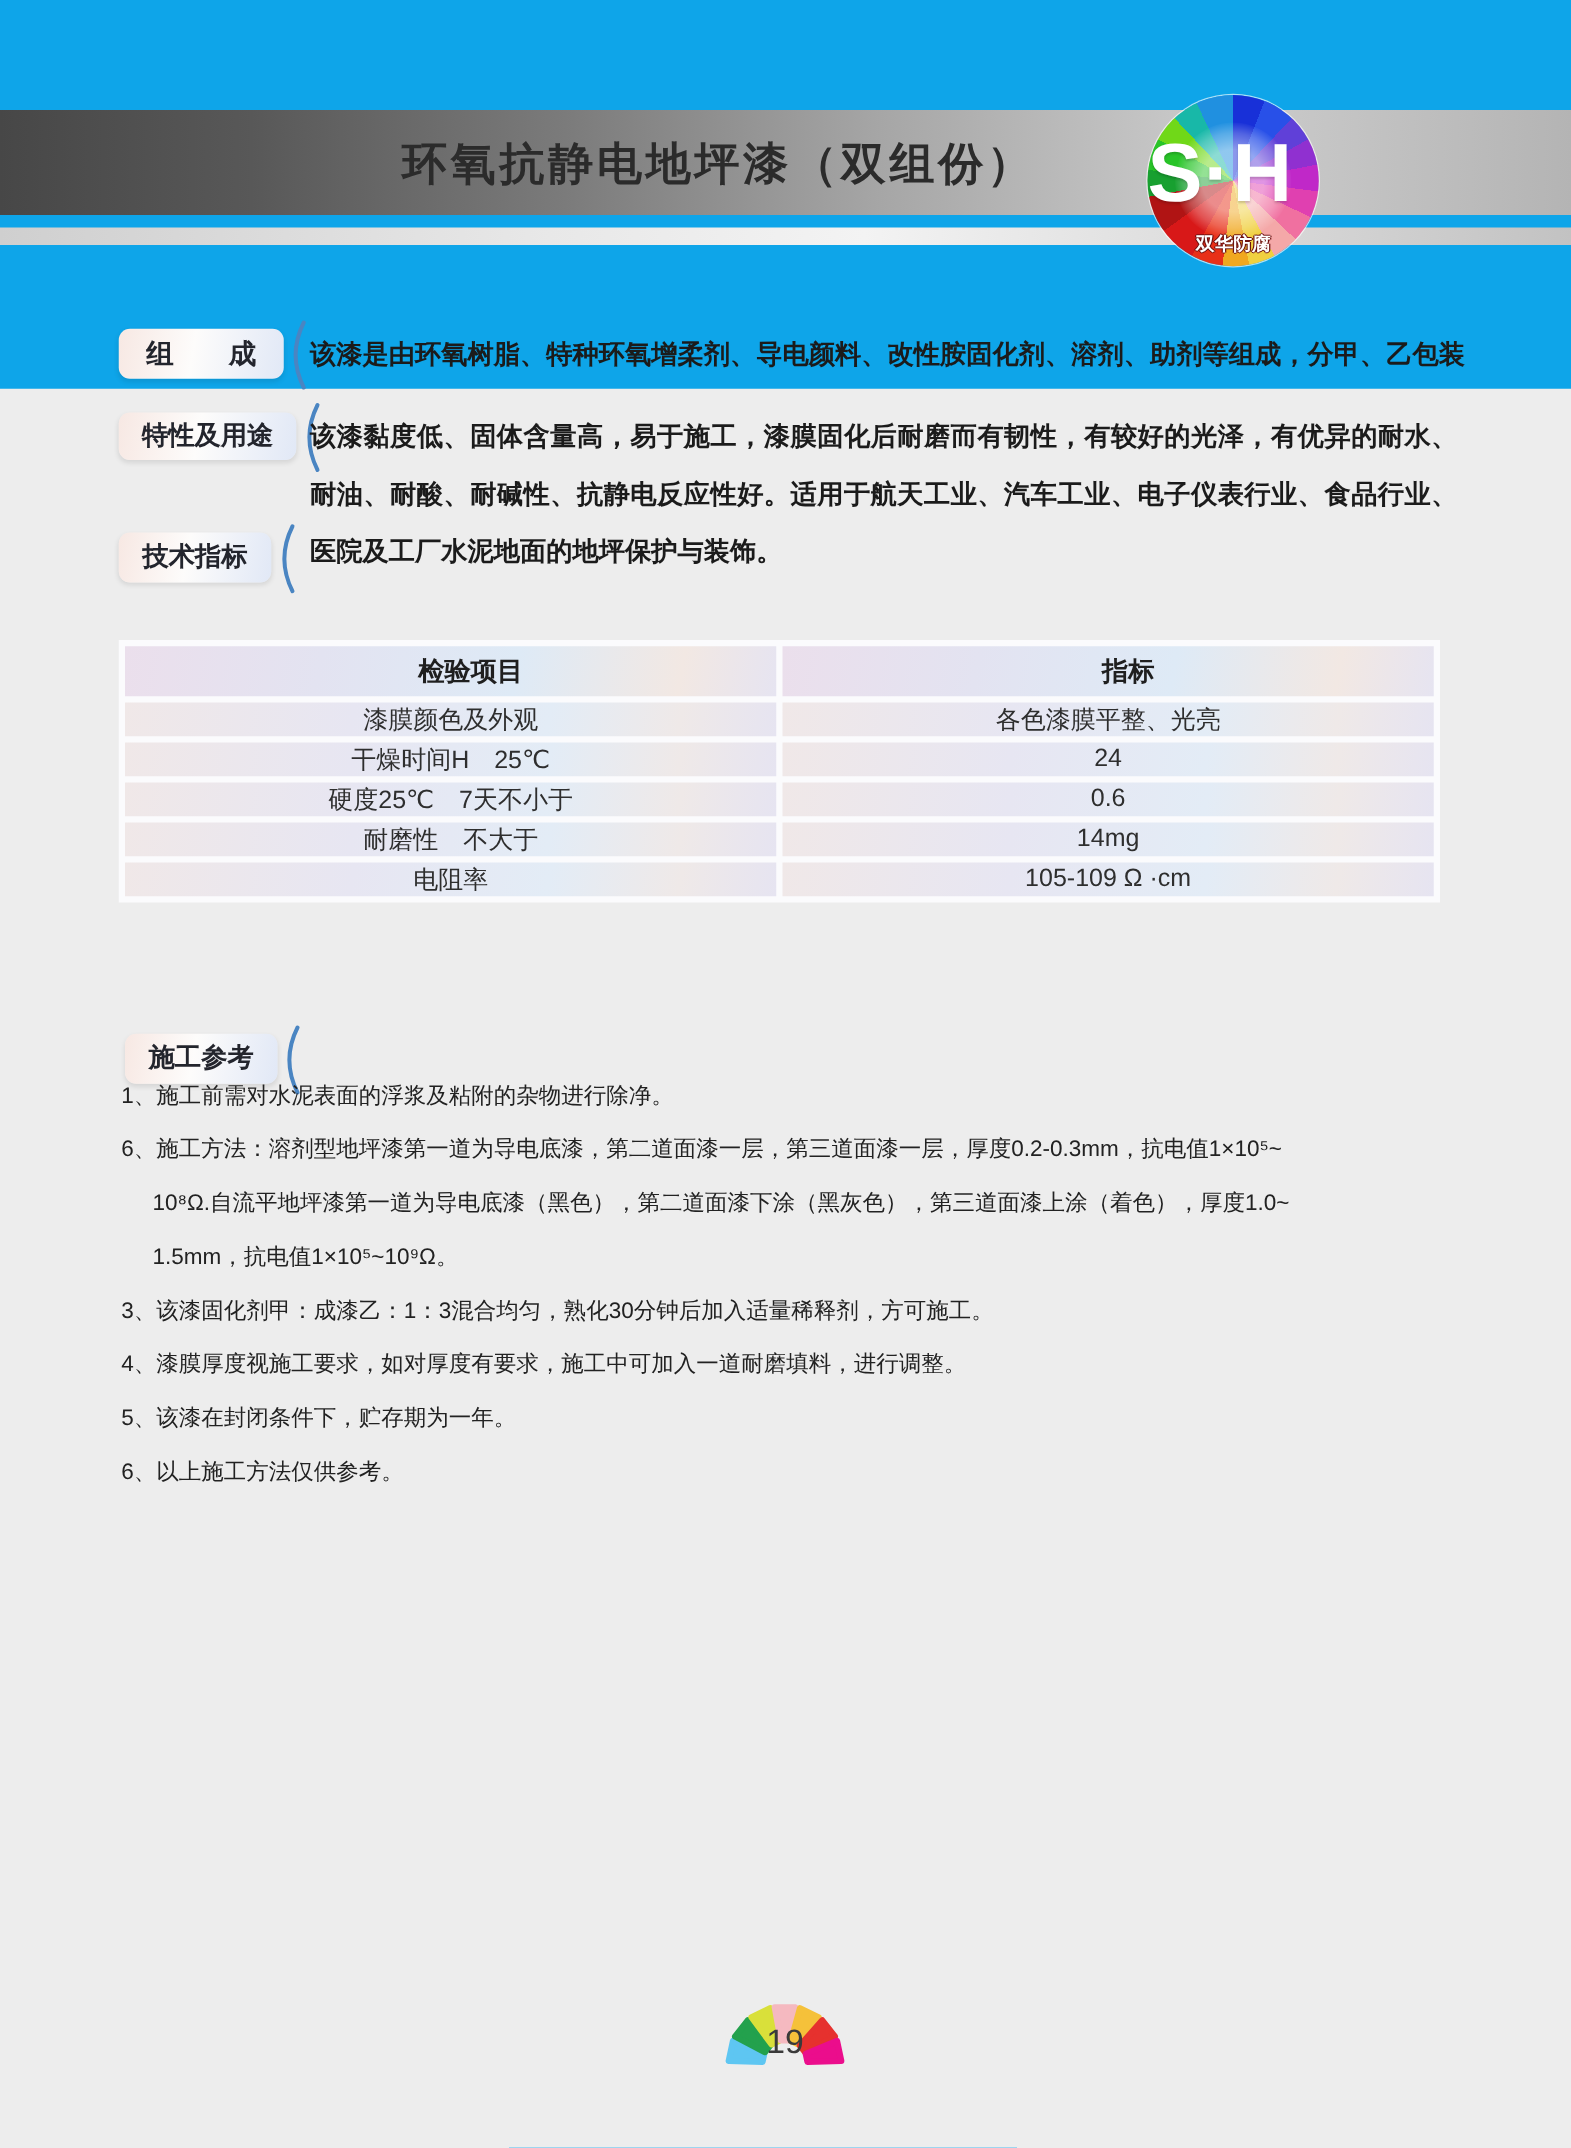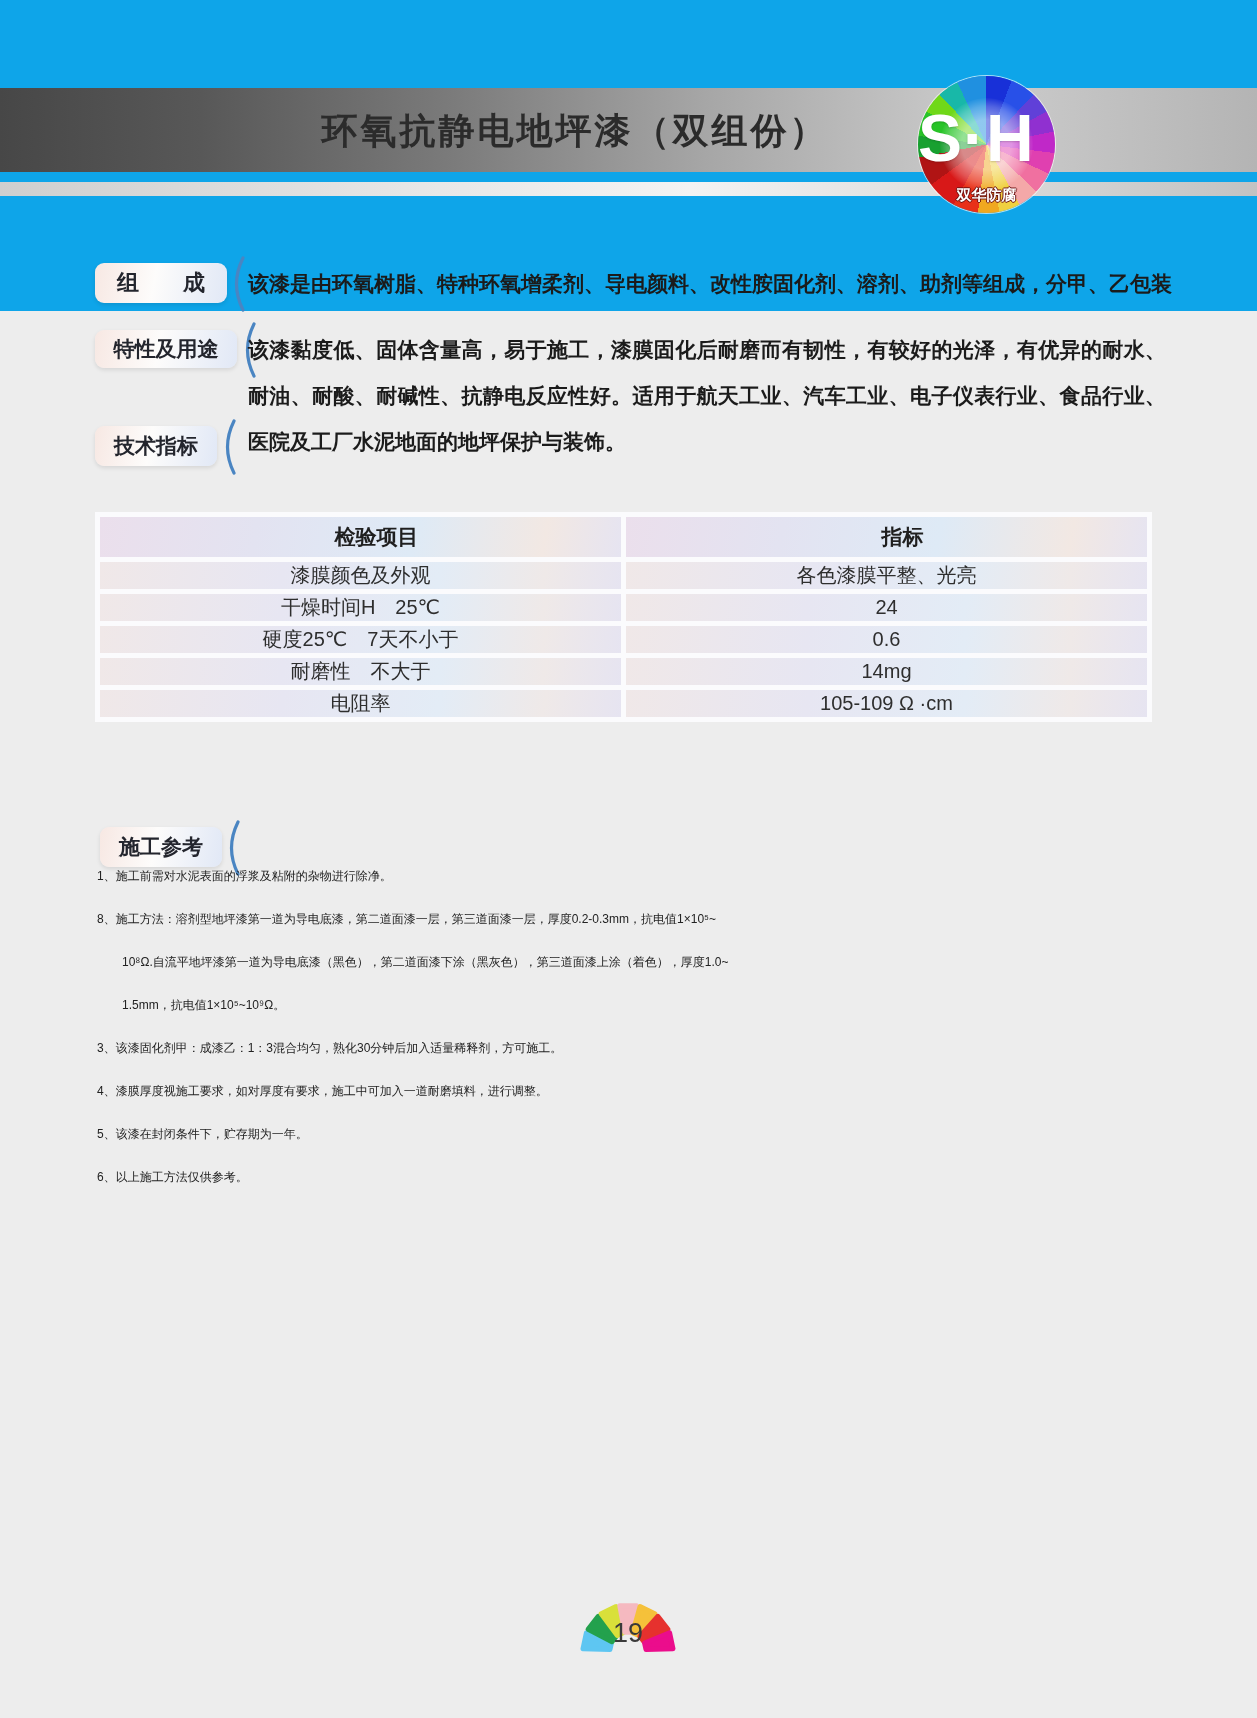--- a/index.html
+++ b/index.html
@@ -57,21 +57,21 @@
 
   
   .spec-table { position:absolute; left:95px; top:512px; width:1057px;
     border-collapse:separate; border-spacing:5px; background:#fbfbfd; table-layout:fixed; }
   .spec-table th { height:40px; font-size:21px; font-weight:bold; color:#1f1f1f; text-align:center;
     background:linear-gradient(100deg,#ebdfec 0%,#e3e3f1 30%,#deeaf6 60%,#f2e8e3 85%,#e6e4f1 100%);padding-left:32px; }
   .spec-table td { height:25px; font-size:20px; color:#2e2e2e; text-align:center;
     background:linear-gradient(100deg,#f0e8e8 0%,#e7e6f2 35%,#e3ecf6 65%,#efe9e8 85%,#e6e4f1 100%); }
 
   
-  .guide-list { position:absolute; left:97px; top:855px; width:1080px; font-size:12px; color:#222222; }
+  .guide-list { position:absolute; left:97px; top:855px; width:1080px; font-size:18px; color:#222222; }
   .guide-line { height:43px; line-height:43px; white-space:nowrap; }
   .guide-line.indent { padding-left:25px; }
 
   
   .fan-icon { position:absolute; left:568px; top:1592px; width:120px; height:60px; z-index:1; }
   .page-number { position:absolute; left:598px; top:1618px; width:60px; text-align:center;
     font-size:27px; color:#3a3a3a; z-index:2; }
 </style>
 </head>
 <body>
@@ -145,21 +145,21 @@
 
   <div class="pill pill-guide">施工参考</div>
   <div class="bracket bk-guide">
     <svg width="20" height="56" viewBox="0 0 20 56">
         <path d="M16 2 Q3 28 16 54" fill="none" stroke="#4a85c2" stroke-width="3.2" stroke-linecap="round"></path>
       </svg>
   </div>
 
   <div class="guide-list">
     <div class="guide-line">1、施工前需对水泥表面的浮浆及粘附的杂物进行除净。</div>
-    <div class="guide-line">8、施工方法：溶剂型地坪漆第一道为导电底漆，第二道面漆一层，第三道面漆一层，厚度0.2-0.3mm，抗电值1×10⁵~</div>
+    <div class="guide-line">6、施工方法：溶剂型地坪漆第一道为导电底漆，第二道面漆一层，第三道面漆一层，厚度0.2-0.3mm，抗电值1×10⁵~</div>
     <div class="guide-line indent">10⁸Ω.自流平地坪漆第一道为导电底漆（黑色），第二道面漆下涂（黑灰色），第三道面漆上涂（着色），厚度1.0~</div>
     <div class="guide-line indent">1.5mm，抗电值1×10⁵~10⁹Ω。</div>
     <div class="guide-line">3、该漆固化剂甲：成漆乙：1：3混合均匀，熟化30分钟后加入适量稀释剂，方可施工。</div>
     <div class="guide-line">4、漆膜厚度视施工要求，如对厚度有要求，施工中可加入一道耐磨填料，进行调整。</div>
     <div class="guide-line">5、该漆在封闭条件下，贮存期为一年。</div>
     <div class="guide-line">6、以上施工方法仅供参考。</div>
   </div>
 
   <div class="fan-icon">
     <svg width="120" height="60" viewBox="0 0 120 60">

